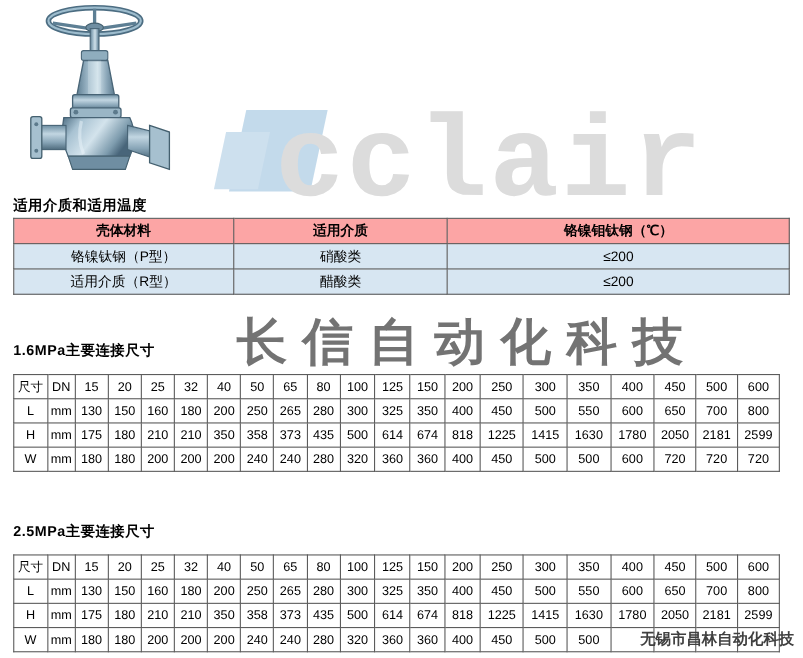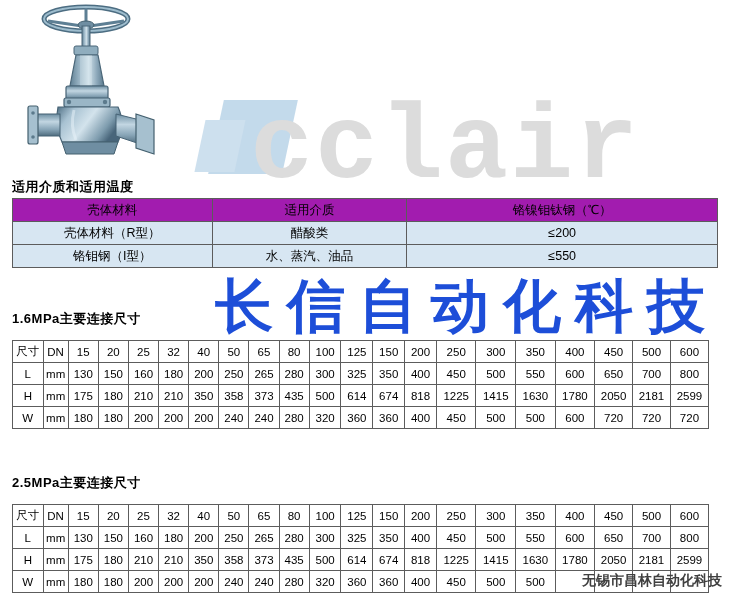--- a/index.html
+++ b/index.html
@@ -35,24 +35,24 @@
   }
   .wm-main {
     left: 250px;
     top: 90px;
     font-size: 105px;
     letter-spacing: 2px;
     color: #dcdcdc;
   }
   .wm-sub {
     left: 215px;
-    top: 268px;
-    font-size: 58px;
+    top: 280px;
+    font-size: 46px;
     letter-spacing: 14px;
-    color: #1d4ed8;
+    color: #737373;
   }
   .wm-shape {
     position: absolute;
     left: 216px;
     top: 100px;
     width: 74px;
     height: 74px;
     background: #b8d4e8;
     transform: skewX(-12deg);
     opacity: .85;
@@ -112,21 +112,22 @@
     left: 12px;
     top: 198px;
     width: 706px;
     font-size: 12.5px;
   }
   #media-table td {
     height: 22px;
     background: #d7e6f2;
   }
   #media-table tr.hdr td {
-    background: #a21caf;
+    background: #fca5a5;
+    font-weight: bold;
   }
 
   
   .dim-table {
     font-size: 11.5px;
     width: 697px;
   }
   .dim-table td {
     height: 21px;
     background: #ffffff;
@@ -228,28 +229,28 @@
       <col style="width:195px">
       <col style="width:311px">
     </colgroup>
     <tbody>
       <tr class="hdr">
         <td>壳体材料</td>
         <td>适用介质</td>
         <td>铬镍钼钛钢（℃）</td>
       </tr>
       <tr>
-        <td>壳体材料（R型）</td>
-        <td>醋酸类</td>
+        <td>铬镍钛钢（P型）</td>
+        <td>硝酸类</td>
         <td>≤200</td>
       </tr>
       <tr>
-        <td>铬钼钢（I型）</td>
-        <td>水、蒸汽、油品</td>
-        <td>≤550</td>
+        <td>适用介质（R型）</td>
+        <td>醋酸类</td>
+        <td>≤200</td>
       </tr>
     </tbody>
   </table>
 
   <div class="sec-title" id="title-t16">1.6MPa主要连接尺寸</div>
 
   <table class="tbl dim-table" id="dim16">
     <colgroup>
       <col style="width:34px">
         <col style="width:26px">

